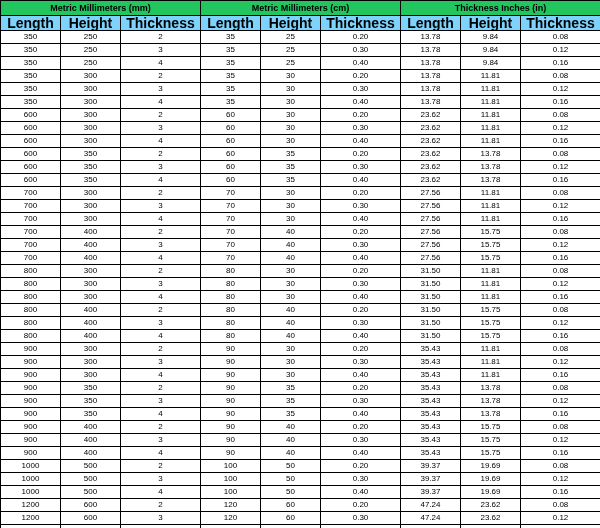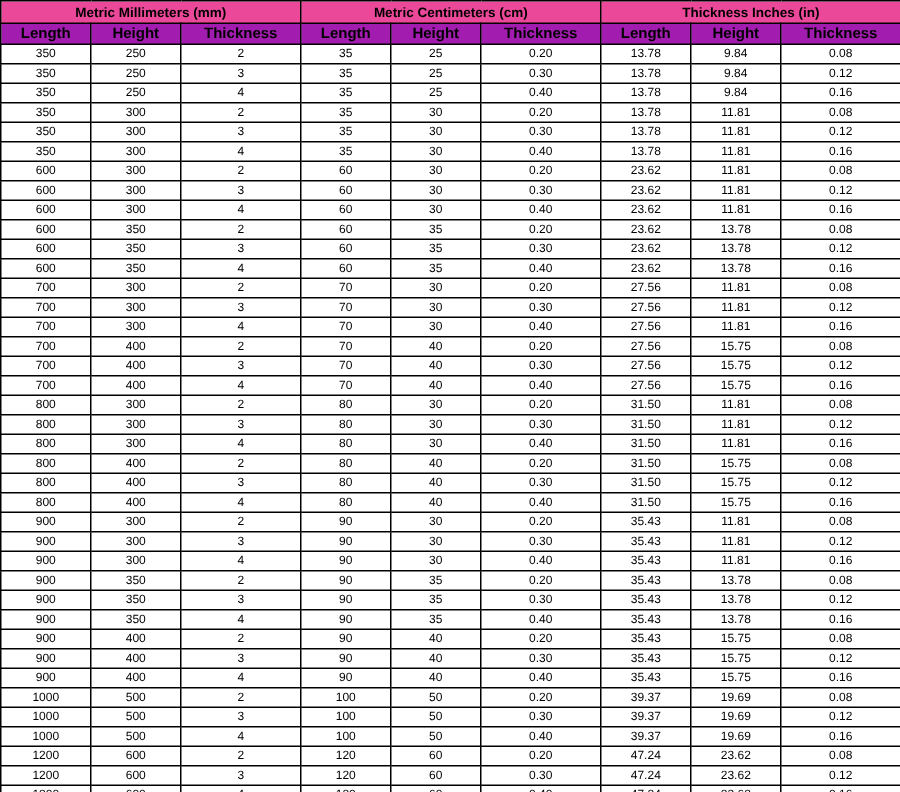--- a/index.html
+++ b/index.html
@@ -23,32 +23,32 @@
     text-align: center;
     vertical-align: middle;
     font-size: 8px;
     line-height: 1;
     padding: 0;
     height: 12px;
     color: #000000;
     font-family: "Liberation Sans", sans-serif;
   }
   tr.group-header th {
-    background: #ec4899;
+    background: #22c55e;
     color: #000000;
     font-weight: bold;
     font-size: 9px;
     height: 14px;
     letter-spacing: 0px;
   }
   tr.col-header th {
-    background: #a21caf;
+    background: #7dd3fc;
     color: #000000;
     font-weight: bold;
-    font-size: 10px;
+    font-size: 14px;
     height: 13px;
   }
   tr.data-row td {
     background: #ffffff;
     font-weight: normal;
   }
   col.c-len { width: 60px; }
   col.c-hei { width: 60px; }
   col.c-thk { width: 80px; }
 </style>
@@ -63,21 +63,21 @@
     <col class="c-len">
       <col class="c-hei">
       <col class="c-thk">
     <col class="c-len">
       <col class="c-hei">
       <col class="c-thk">
   </colgroup>
   <thead>
     <tr class="group-header">
         <th colspan="3">Metric Millimeters (mm)</th>
-        <th colspan="3">Metric Centimeters (cm)</th>
+        <th colspan="3">Metric Millimeters (cm)</th>
         <th colspan="3">Thickness Inches (in)</th>
       </tr>
     <tr class="col-header">
         <th>Length</th>
         <th>Height</th>
         <th>Thickness</th>
         <th>Length</th>
         <th>Height</th>
         <th>Thickness</th>
         <th>Length</th>

